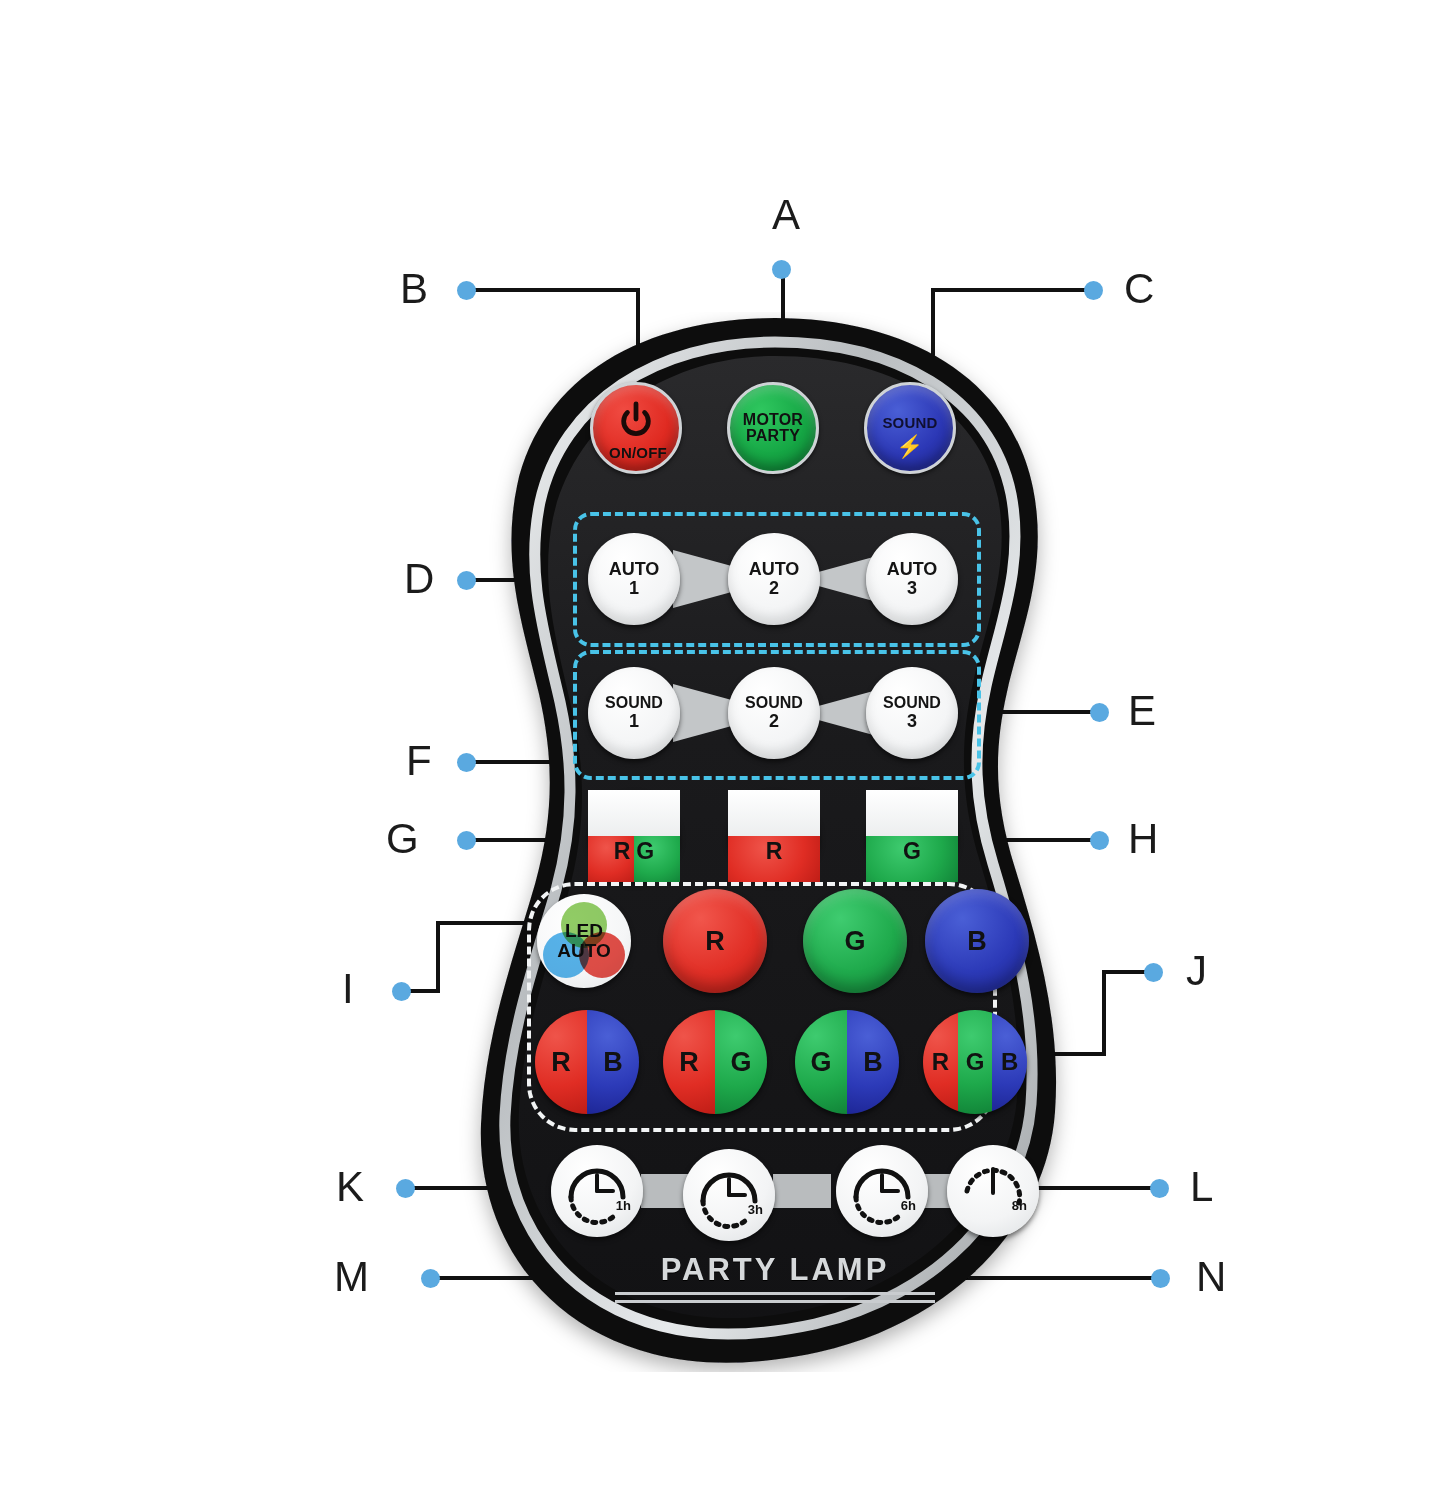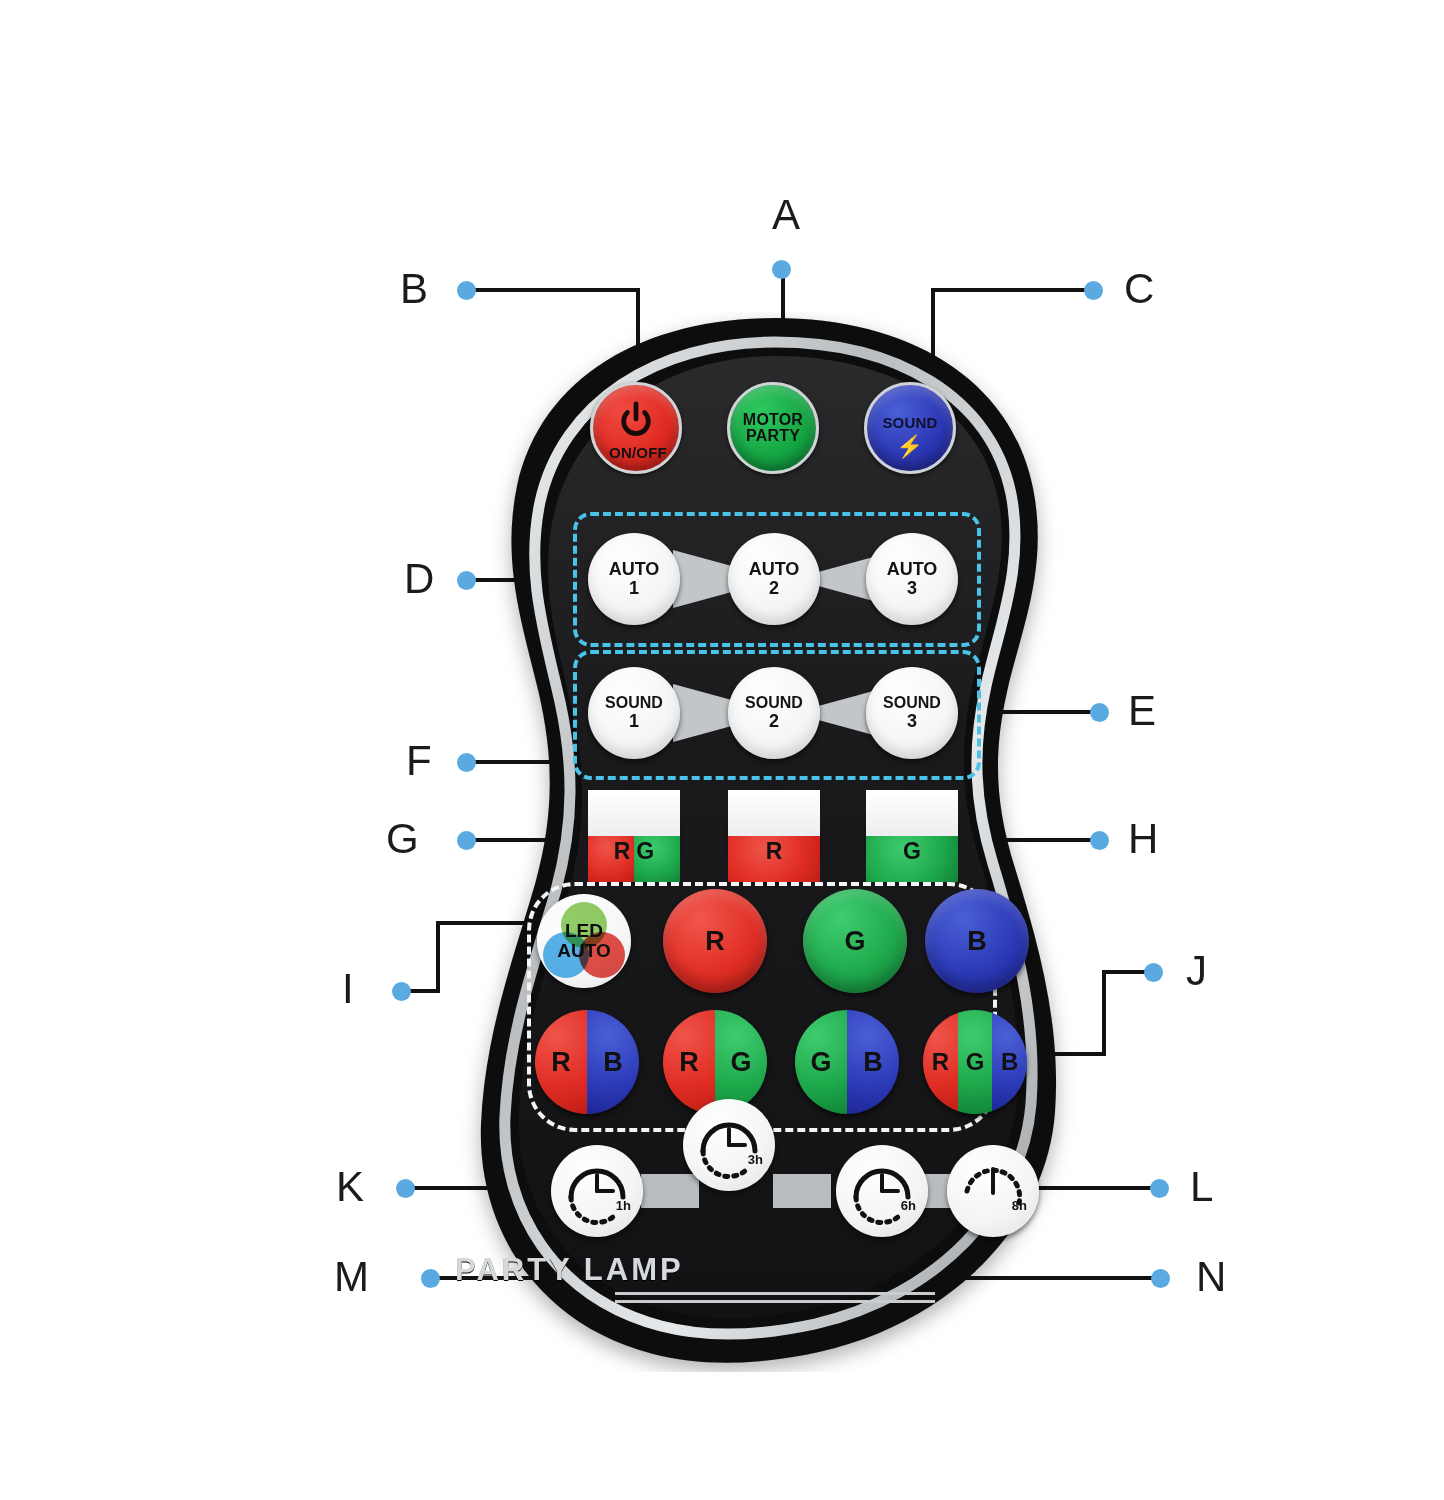--- a/index.html
+++ b/index.html
@@ -163,21 +163,21 @@
   .bowtie{position:absolute;}
   .greybar{position:absolute;background:#b9bcbe;}
 
   
   .zone{position:absolute;border-radius:18px;box-sizing:border-box;}
   .zone.cyan{border:4px dashed #49c3e8;}
   .zone.white{border:4px dashed #f2f4f5;border-radius:48px;}
 
   
   .brand{
-    position:absolute;left:0;right:0;
+    position:absolute;left:0;right:0;text-align:center;
     font-family:"Liberation Sans", sans-serif;
     font-weight:bold;color:#d6d9db;
     text-shadow:0 1px 0 #000;
   }
   #brand-name{font-size:31px;letter-spacing:3px;}
   #brand-model{font-size:19px;letter-spacing:1px;}
   .brandline{position:absolute;height:3px;background:#c9cccf;}
 </style>
 </head>
 <body>
@@ -464,21 +464,21 @@
             <path d="M20 52 A 26 26 0 0 0 62 72" stroke-width="5" stroke-linecap="round" stroke-dasharray="3 6"></path>
           </g>
           <g stroke="#111" stroke-width="4" stroke-linecap="round">
             <line x1="46" y1="46" x2="46" y2="30"></line>
               <line x1="46" y1="46" x2="62" y2="46"></line>
           </g>
         </svg>
         <span class="hr">1h</span>
       </div>
 
-      <div class="key-timer" style="left:228px;top:787px;border-radius:50%;">
+      <div class="key-timer" style="left:228px;top:837px;border-radius:50%;">
         <svg viewBox="0 0 92 92" width="92" height="92">
           <g fill="none" stroke="#111" stroke-width="4">
             <path d="M20 52 A 26 26 0 1 1 72 52" stroke-width="5" stroke-linecap="round"></path>
             <path d="M20 52 A 26 26 0 0 0 62 72" stroke-width="5" stroke-linecap="round" stroke-dasharray="3 6"></path>
           </g>
           <g stroke="#111" stroke-width="4" stroke-linecap="round">
             <line x1="46" y1="46" x2="46" y2="30"></line>
               <line x1="46" y1="46" x2="62" y2="46"></line>
           </g>
         </svg>

